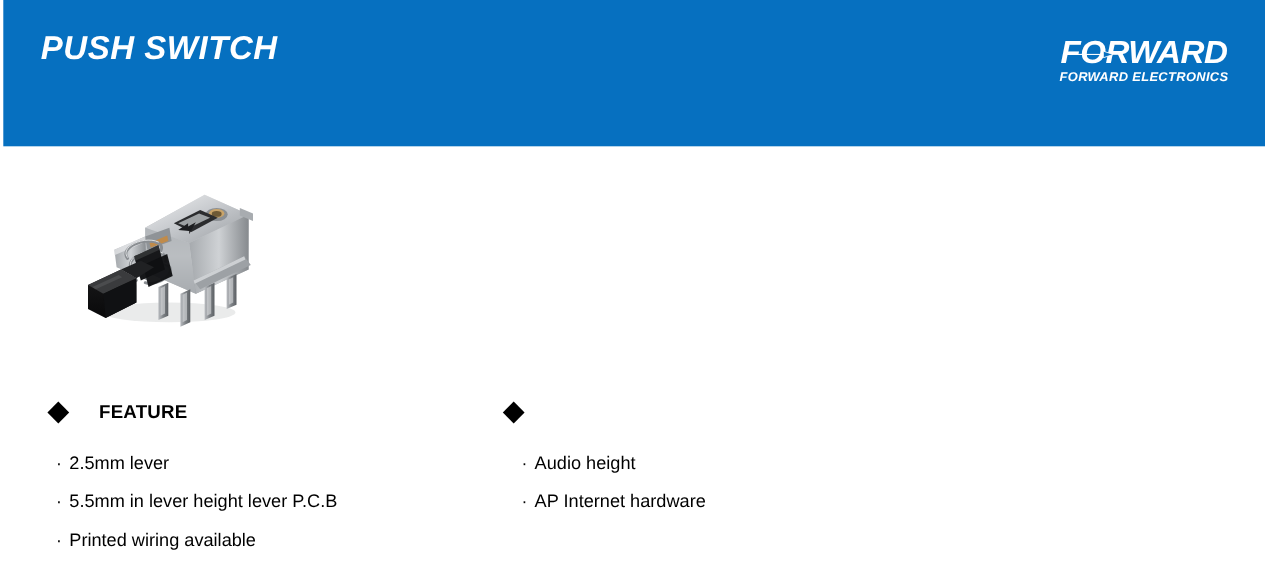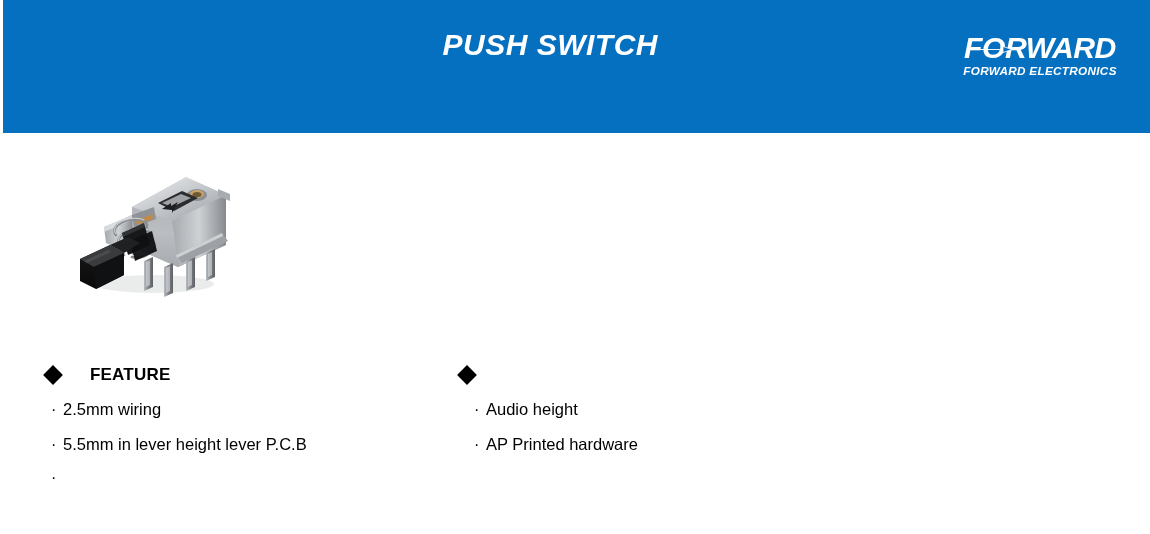--- a/index.html
+++ b/index.html
@@ -20,24 +20,23 @@
   #header-band {
     position: absolute;
     left: 3px;
     top: 0;
     width: 1147px;
     height: 133px;
     background: #0670c0;
   }
   #header-titles {
     position: absolute;
-    left: 55px;
+    left: 34px;
     top: 22px;
     width: 600px;
-    text-align: right;
   }
   .header-title-line {
     color: #ffffff;
     font-weight: bold;
     font-style: italic;
     font-size: 30px;
     letter-spacing: 0.5px;
     line-height: 46px;
     white-space: nowrap;
   }
@@ -98,21 +97,21 @@
     position: absolute;
     top: 362px;
   }
   #feature-section { left: 46px; width: 400px; }
   #applications-section { left: 460px; width: 420px; }
 
   .section-head {
     display: flex;
     align-items: center;
     height: 26px;
-    margin-bottom: 12px;
+    margin-bottom: 24px;
   }
   .diamond-icon {
     width: 14px;
     height: 14px;
     background: #000000;
     transform: rotate(45deg);
     flex: 0 0 auto;
   }
   .section-title {
     font-size: 17px;
@@ -267,39 +266,40 @@
 </svg>
 
 <div id="feature-section" class="section-col">
   <div class="section-head">
     <span class="diamond-icon"></span>
     <span class="section-title">FEATURE</span>
   </div>
   <ul class="bullet-list">
     <li class="bullet-item">
       <span class="bullet-dot">·</span>
-      <span class="bullet-text">2.5mm wiring</span>
+      <span class="bullet-text">2.5mm lever</span>
     </li>
     <li class="bullet-item">
       <span class="bullet-dot">·</span>
       <span class="bullet-text">5.5mm in lever height lever P.C.B</span>
     </li>
     <li class="bullet-item">
       <span class="bullet-dot">·</span>
+      <span class="bullet-text">Printed wiring available</span>
     </li>
   </ul>
 </div>
 
 <div id="applications-section" class="section-col">
   <div class="section-head">
     <span class="diamond-icon"></span>
   </div>
   <ul class="bullet-list">
     <li class="bullet-item">
       <span class="bullet-dot">·</span>
       <span class="bullet-text">Audio height</span>
     </li>
     <li class="bullet-item">
       <span class="bullet-dot">·</span>
-      <span class="bullet-text">AP Printed hardware</span>
+      <span class="bullet-text">AP Internet hardware</span>
     </li>
   </ul>
 </div>
 
 </body></html>

